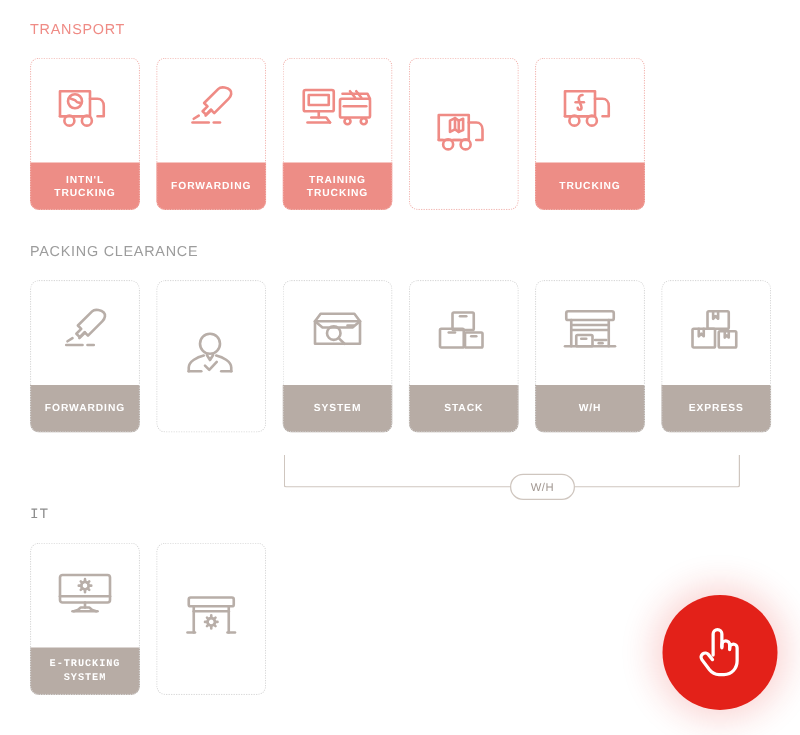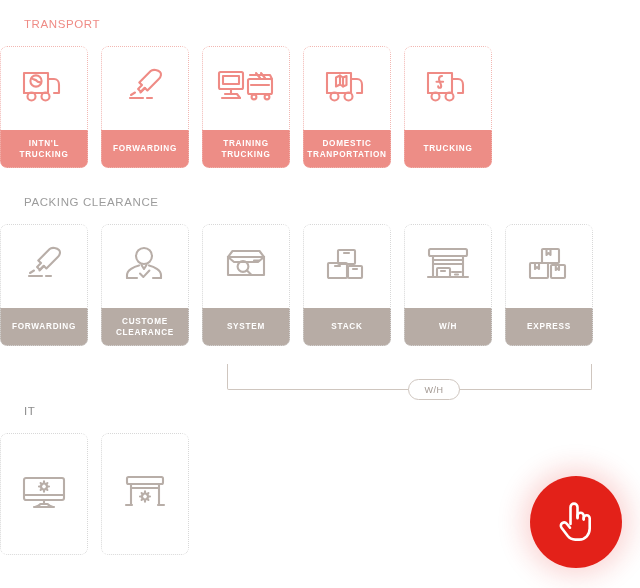--- a/index.html
+++ b/index.html
@@ -24,20 +24,21 @@
     padding-left: 24px;
     white-space: nowrap;
   }
   .sec-transport .section-title { color: #ef8b85; }
   .sec-custom   .section-title { color: #9c9c9c; }
   .sec-it       .section-title { color: #8d8d8d; }
 
   .card-row {
     position: relative;
     margin-top: 16px;
+    padding-left: 24px;
     display: flex;
     gap: 13px;
   }
 
   
   .card {
     position: relative;
     width: 88px;
     height: 122px;
     border-radius: 7px;
@@ -190,21 +191,20 @@
             <path d="M28 12h6c3 0 5 2.5 5 5.5V26h-5"></path>
             <path d="M4 26h3"></path>
               <path d="M16 26h5"></path>
             <circle cx="11.5" cy="29.5" r="4"></circle>
             <circle cx="25.5" cy="29.5" r="4"></circle>
             <path d="M13 10.5l4-2 3 2 3.5-1.5v9l-3.5 1.5-3-2-4 2z"></path>
             <path d="M17 8.5v9"></path>
               <path d="M20 10.5v9"></path>
           </svg>
         </div>
-        <div class="card-label">DOMESTIC<br>TRANPORTATION</div>
       </div>
 
       <div class="card pink">
         <div class="card-icon">
           <svg width="48" height="40" viewBox="0 0 48 40" fill="none" stroke="#ef8b85" stroke-width="2.1" stroke-linecap="round" stroke-linejoin="round">
             <path d="M4 6h24v20H4z"></path>
             <path d="M28 12h6c3 0 5 2.5 5 5.5V26h-5"></path>
             <path d="M4 26h3"></path>
               <path d="M16 26h5"></path>
             <circle cx="11.5" cy="29.5" r="4"></circle>
@@ -241,21 +241,20 @@
           <svg width="48" height="40" viewBox="0 0 48 40" fill="none" stroke="#b8aea8" stroke-width="2.1" stroke-linecap="round" stroke-linejoin="round">
             <circle cx="23" cy="11" r="8"></circle>
             <path d="M6 33v-3c0-5 7-8.4 12-9.6"></path>
             <path d="M40 33v-3c0-5-7-8.4-12-9.6"></path>
             <path d="M6 33h10"></path>
               <path d="M32 33h8"></path>
             <path d="M20.5 20l2.5 4 2.5-4"></path>
             <path d="M19 28.5l3.4 3.4 6-6.4"></path>
           </svg>
         </div>
-        <div class="card-label">CUSTOME<br>CLEARANCE</div>
       </div>
 
       <div class="card taupe">
         <div class="card-icon">
           <svg width="48" height="40" viewBox="0 0 48 40" fill="none" stroke="#b8aea8" stroke-width="2.1" stroke-linecap="round" stroke-linejoin="round">
             <path d="M6 12l4.5-6h27L42 12"></path>
             <path d="M6 12h36v18H6z"></path>
             <path d="M6 12l6 5h24l6-5"></path>
             <circle cx="21" cy="21.5" r="5.4"></circle>
             <path d="M25 25.5l4.5 4.5"></path>
@@ -309,36 +308,37 @@
           </svg>
         </div>
         <div class="card-label">EXPRESS</div>
       </div>
 
       <div class="bracket" style="left:227px; top:140px; width:365px; height:26px;"></div>
       <div class="bracket-pill" style="left:408px; top:155px;">W/H</div>
     </div>
   </div>
 
-  <div class="section sec-it" style="top:405px;">
+  <div class="section sec-it" style="top:405px;font-family:Liberation Mono, monospace;">
     <div class="section-title">IT</div>
     <div class="card-row">
 
       <div class="card taupe">
         <div class="card-icon">
           <svg width="48" height="40" viewBox="0 0 48 40" fill="none" stroke="#b8aea8" stroke-width="2.1" stroke-linecap="round" stroke-linejoin="round">
             <rect x="4" y="5" width="40" height="22" rx="2"></rect>
             <path d="M4 22h40"></path>
             <path d="M24 27v4"></path>
             <path d="M15 34c4-1 5.5-3 5.5-3h7S29 33 33 34"></path>
             <path d="M14 34h20"></path>
             <circle cx="24" cy="13.5" r="3"></circle>
             <path d="M24 8.3v2M24 16.7v2M19 13.5h2M27 13.5h2M20.6 10.1l1.4 1.4M26 15.5l1.4 1.4M27.4 10.1L26 11.5M22 15.5l-1.4 1.4"></path>
           </svg>
         </div>
+        <div class="card-label">E-TRUCKING<br>SYSTEM</div>
       </div>
 
       <div class="card taupe">
         <div class="card-icon">
           <svg width="48" height="40" viewBox="0 0 48 40" fill="none" stroke="#b8aea8" stroke-width="2.1" stroke-linecap="round" stroke-linejoin="round">
             <rect x="6" y="4" width="36" height="7" rx="1.5"></rect>
             <path d="M10 11v21"></path>
               <path d="M38 11v21"></path>
             <path d="M10 15h28"></path>
             <path d="M5 32h6"></path>

